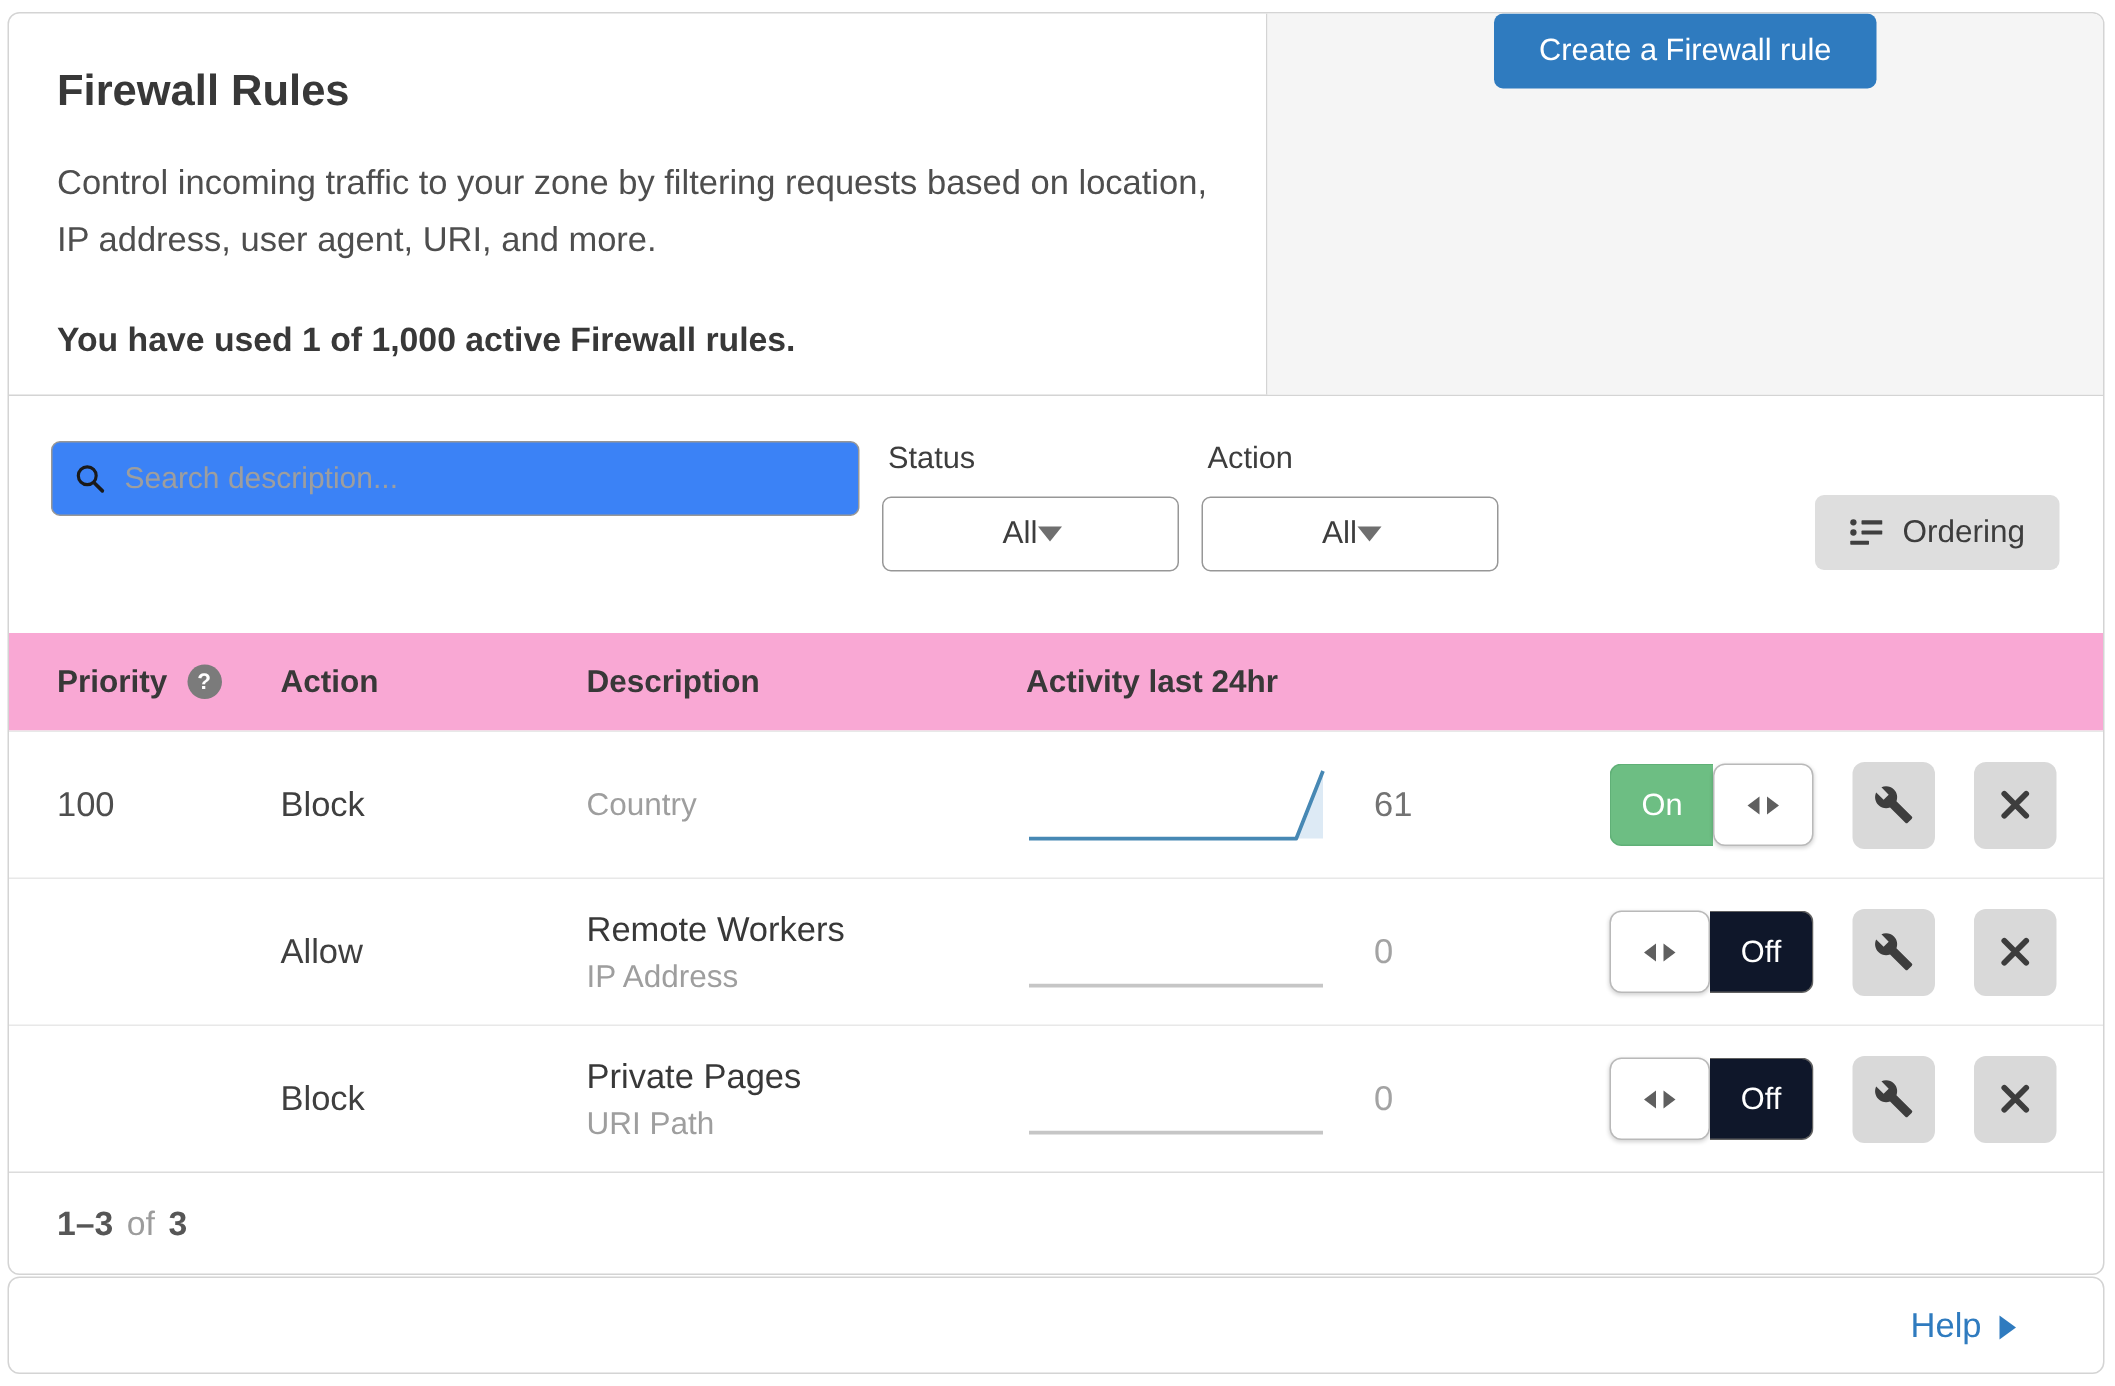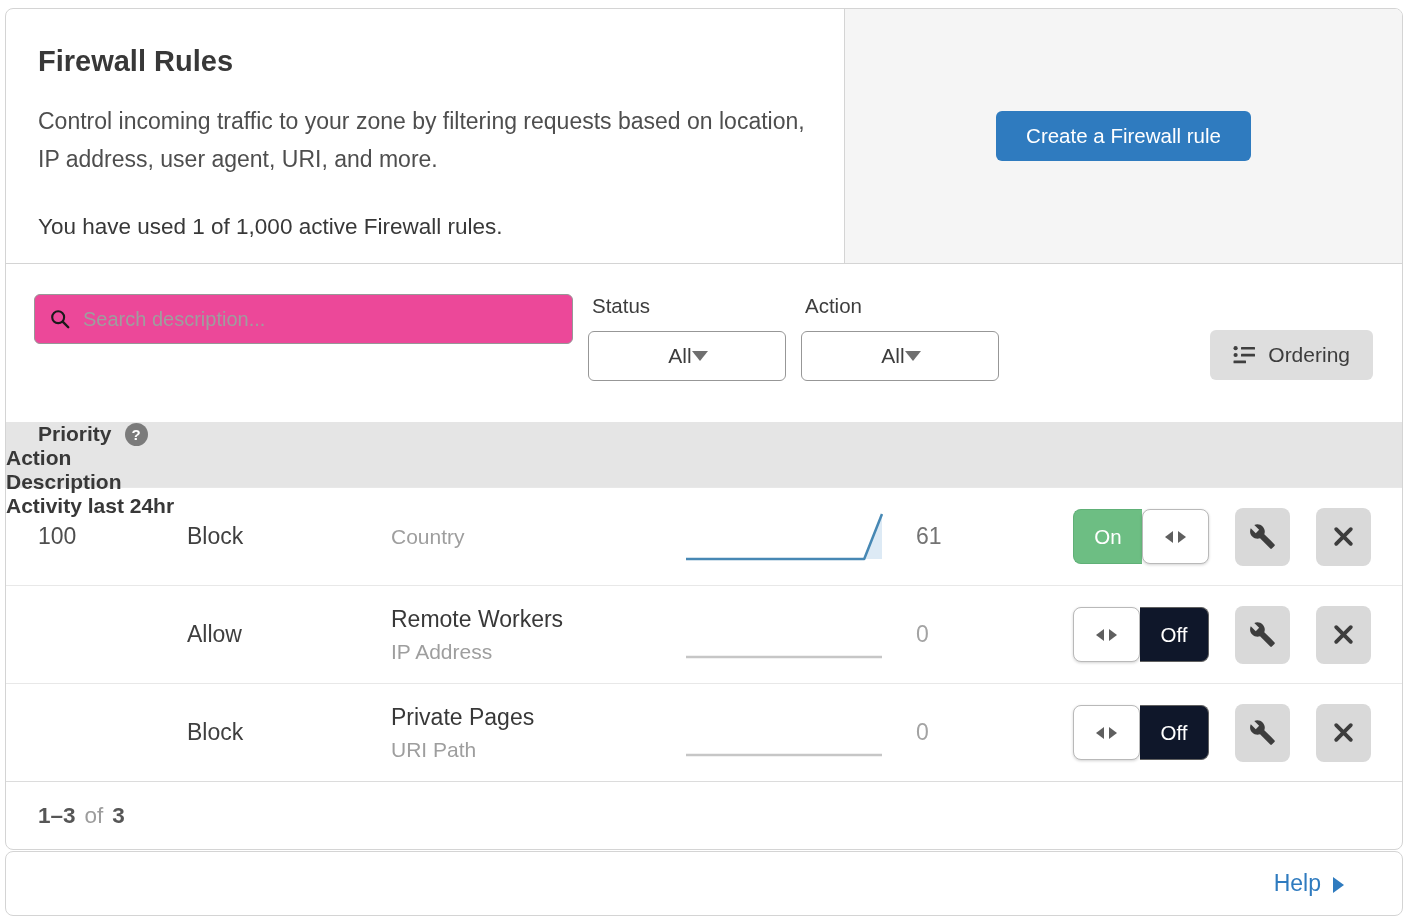--- a/index.html
+++ b/index.html
@@ -12,36 +12,36 @@
   }
   .help-card {
     position:absolute; left:5px; top:851px; width:1398px; height:65px;
     background:#fff; border:1px solid #d4d4d4; border-radius:8px;
     display:flex; align-items:center; justify-content:flex-end; padding-right:58px;
   }
 
   
   .header { display:flex; height:255px; border-bottom:1px solid #d4d4d4; }
   .header-left { width:839px; padding:28px 36px 0 32px; border-right:1px solid #d4d4d4; }
-  .header-right { flex:1; background:#f5f5f5; display:flex; align-items:center; justify-content:center; }
+  .header-right { flex:1; background:#f5f5f5; display:flex; justify-content:center; }
   .page-title { font-size:29px; font-weight:bold; margin:8px 0 24px; color:#383838; }
   .page-desc { font-size:23px; color:#4e4e4e; line-height:38px; margin:0 0 36px; max-width:780px; }
-  .usage-note { font-size:22.5px; font-weight:normal; color:#383838; }
+  .usage-note { font-size:22.5px; font-weight:bold; color:#383838; }
   .create-btn {
     background:#2f7bbf; color:#fff; font-size:20.5px; border:none; border-radius:6px;
     padding:0 30px; height:50px; font-family:inherit; cursor:pointer;
   }
 
   
   .filters { position:relative; height:158px; padding:30px 0 0 28px; display:flex; }
   .fg { display:flex; flex-direction:column; }
   .fg-label { font-size:20.5px; color:#3d3d3d; margin:0 0 13px 4px; }
   .search-box {
     width:539px; height:50px; border:1px solid #979797; border-radius:6px;
-    display:flex; align-items:center; padding:0 14px; background:#ec4899;
+    display:flex; align-items:center; padding:0 14px; background:#3b82f6;
   }
   .search-box input {
     border:none; outline:none; font-size:20px; flex:1; margin-left:10px;
     font-family:inherit; color:#333; background:transparent;
   }
   .search-box input::placeholder { color:#9e9e9e; }
   .select {
     width:198px; height:50px; border:1px solid #979797; border-radius:6px;
     display:flex; align-items:center; justify-content:center;
     padding:0 16px 0 18px; font-size:21px; color:#3d3d3d; background:#fff; cursor:pointer;
@@ -50,22 +50,22 @@
   .chev { width:0; height:0; border-left:8px solid transparent; border-right:8px solid transparent; border-top:10px solid #6f6f6f; }
   .ordering-btn {
     position:absolute; right:29px; top:66px; height:50px;
     background:#dedede; border:none; border-radius:6px; cursor:pointer;
     display:flex; align-items:center; gap:13px; padding:0 23px;
     font-size:21px; color:#3d3d3d; font-family:inherit;
   }
 
   
   .thead {
-    display:flex; height:65px; background:#e5e5e5;
-    font-weight:bold; font-size:21px; color:#383838;flex-direction:column;
+    display:flex; align-items:center; height:65px; background:#f9a8d4;
+    font-weight:bold; font-size:21px; color:#383838;
   }
   .col-p { width:181px; padding-left:32px; display:flex; align-items:center; gap:13px; }
   .col-a { width:204px; }
   .col-d { width:293px; }
   .col-act { flex:1; display:flex; align-items:center; }
   .q-icon {
     width:23px; height:23px; border-radius:50%; background:#7b7b7b; color:#fff;
     font-size:15px; font-weight:bold; display:flex; align-items:center; justify-content:center;
     cursor:pointer;
   }

